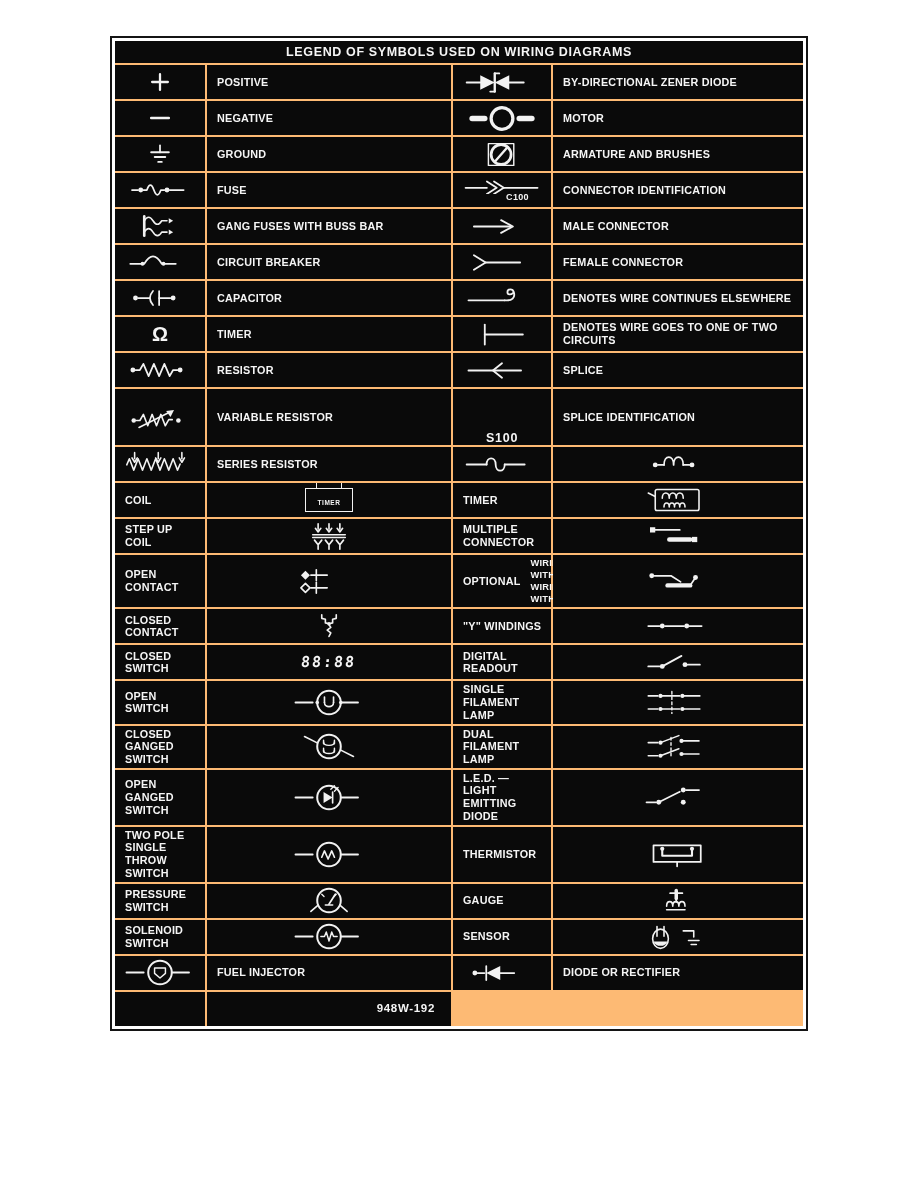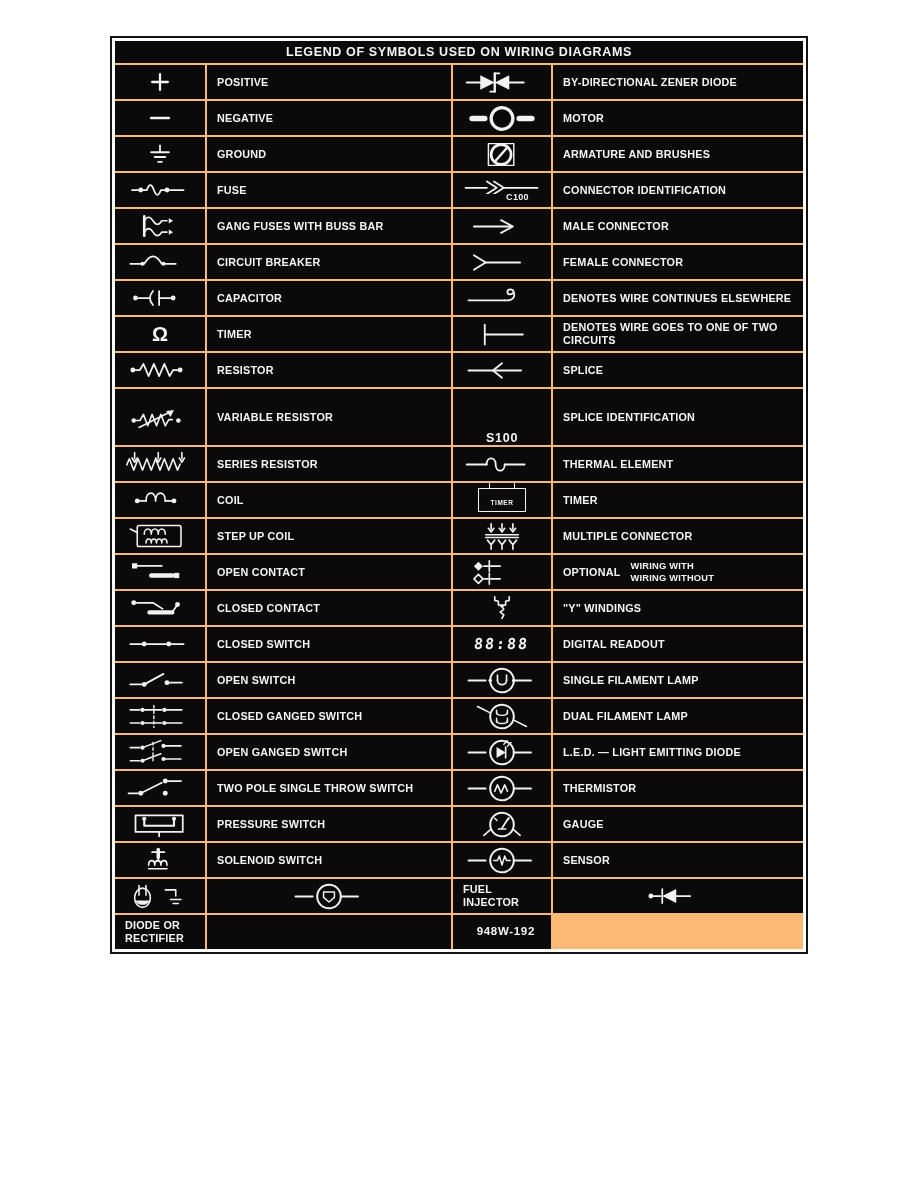--- a/index.html
+++ b/index.html
@@ -331,23 +331,20 @@
         </div>
         <div class="cell sym">
           <span class="symbol">
             <svg viewBox="0 0 90 32" width="82" height="29" stroke="#f2f2f2" fill="none" stroke-width="2" stroke-linecap="round" stroke-linejoin="round">
               <path d="M6 16 h22"></path>
               <path d="M28 16 c0 -9 10 -9 10 0 c0 9 10 9 10 0"></path>
               <path d="M48 16 h22"></path>
             </svg>
           </span>
         </div>
-        <div class="cell label">
-          <span>THERMAL ELEMENT</span>
-        </div>
         <div class="cell sym">
           <span class="symbol">
             <svg viewBox="0 0 84 32" width="76" height="28" stroke="#f2f2f2" fill="none" stroke-width="2" stroke-linecap="round" stroke-linejoin="round">
               <circle cx="16" cy="17" r="2.8" fill="#f2f2f2" stroke="none"></circle>
               <path d="M19 17 h7"></path>
               <path d="M26 17 c0 -12 11 -12 11 0 c0 -12 11 -12 11 0"></path>
               <path d="M48 17 h7"></path>
               <circle cx="58" cy="17" r="2.8" fill="#f2f2f2" stroke="none"></circle>
             </svg>
           </span>

